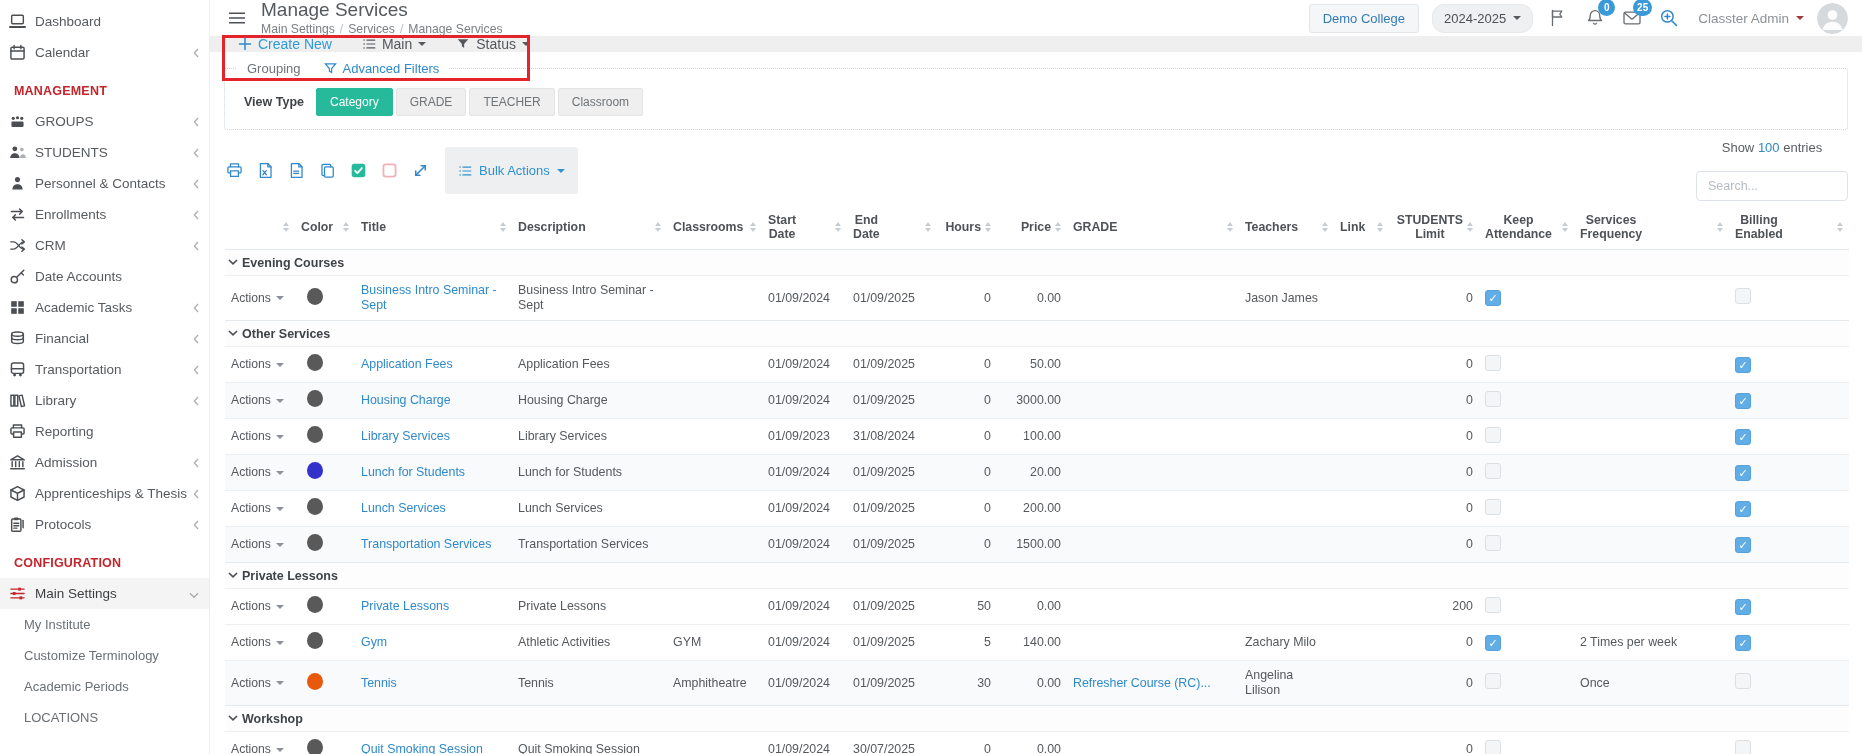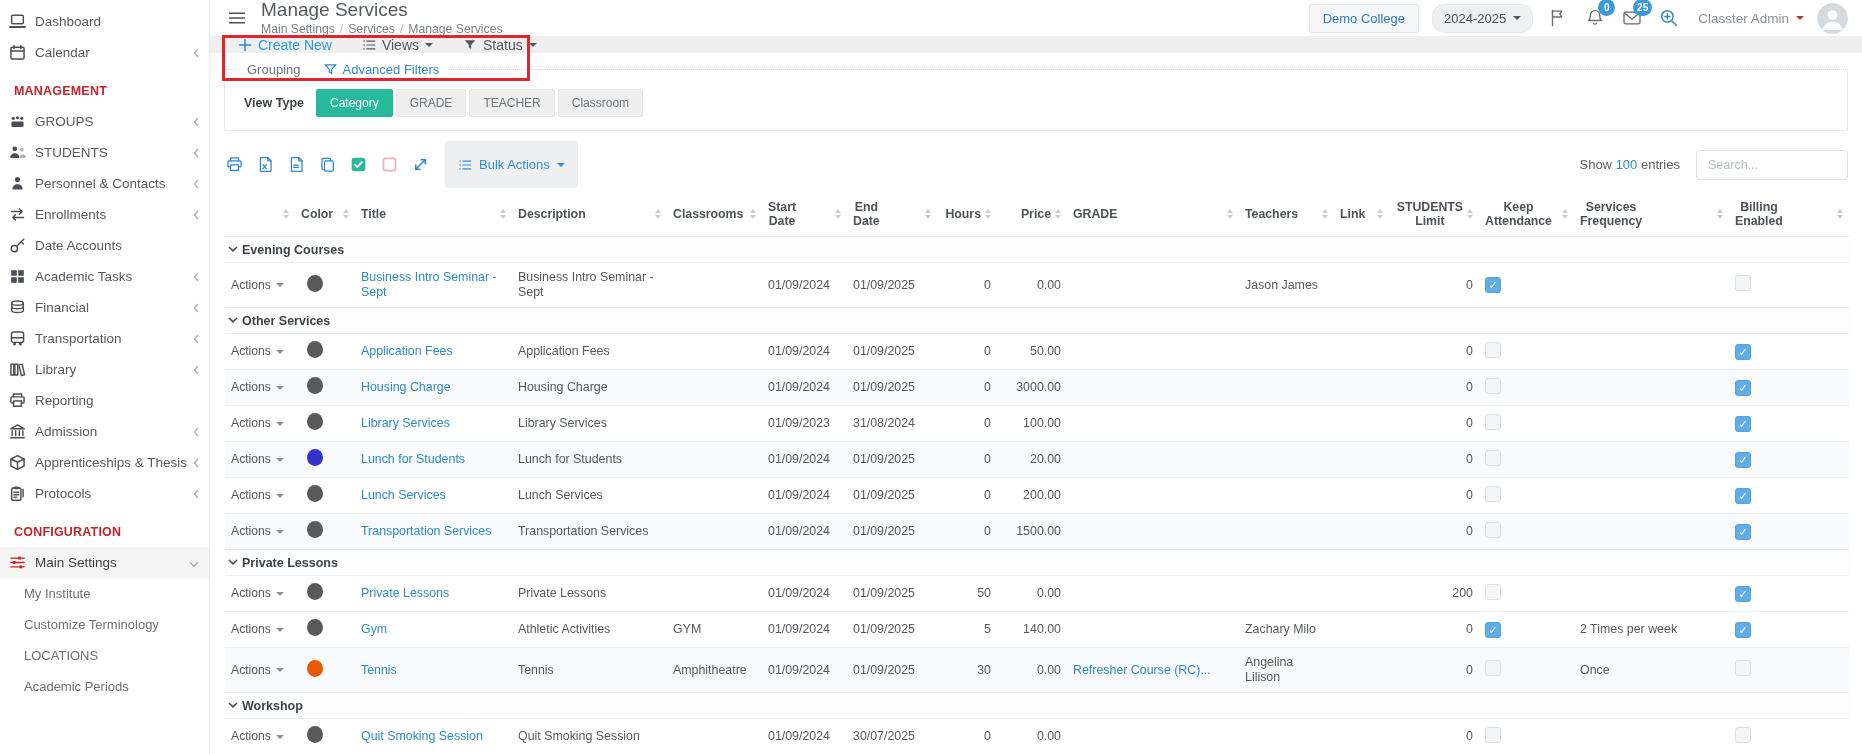--- a/index.html
+++ b/index.html
@@ -65,21 +65,21 @@
   .vt-btn { font-family:inherit; font-size:12px; padding:6px 13px; margin-right:3px; background:#efefef; border:1px solid #e4e4e4; color:#6e7478; border-radius:2px; cursor:pointer; }
   .vt-btn.active { background:#26b99a; border-color:#26b99a; color:#fff; }
 
   
   .table-toolbar { display:flex; align-items:center; margin:10px 14px 4px 16px; }
   .tt-icons { display:flex; align-items:center; gap:14px; }
   .tt-icon { width:17px; height:17px; cursor:pointer; }
   .tt-icon svg { width:17px; height:17px; }
   .bulk-btn { display:flex; align-items:center; gap:7px; margin-left:16px; padding:16px 13px; background:#edeff0; border:none; border-radius:3px; color:#3092cf; font-family:inherit; font-size:13px; cursor:pointer; }
   .bulk-btn svg { width:14px; height:14px; }
-  .tt-right { margin-left:auto; display:flex; align-items:center; gap:16px; }
+  .tt-right { margin-left:auto; display:flex; align-items:center; gap:16px;flex-direction:column; }
   .show-entries { font-size:13px; color:#5a5e62; }
   .show-entries .count { color:#2f8ac9; }
   .search-input { width:152px; padding:7px 11px; font-family:inherit; font-size:12.5px; border:1px solid #dde3e8; border-radius:4px; color:#555; outline:none; }
   .search-input::placeholder { color:#b5bcc2; }
 
   
   table.services { border-collapse:collapse; table-layout:fixed; width:1624px; margin-left:15px; }
   th { text-align:center; padding:8px 6px; font-size:12.3px; color:#4e5257; vertical-align:middle; }
   .th-in { display:flex; align-items:center; justify-content:space-between; gap:4px; }
   th.align-right .th-in { justify-content:flex-end; }
@@ -165,20 +165,31 @@
             <path d="M2 4.6h8.6M8.7 2.4l2.2 2.2-2.2 2.2"></path>
             <path d="M12 9.4H3.4M5.3 7.2L3.1 9.4l2.2 2.2"></path>
           </svg>
           <span class="sb-label">Enrollments</span>
           <span class="sb-chev"><svg width="6" height="10" viewBox="0 0 6 10">
               <path d="M5 1L1.4 5 5 9" fill="none" stroke="#aab0b5" stroke-width="1.3"></path>
             </svg></span>
         </div>
         <div class="sb-item">
           <svg class="svgi" viewBox="0 0 14 14">
+            <path d="M1.5 4h2.2c3.6 0 5 6 8.3 6"></path>
+            <path d="M1.5 10h2.2c3.6 0 5-6 8.3-6"></path>
+            <path d="M10.6 2.3l2 1.7-2 1.7M10.6 8.3l2 1.7-2 1.7"></path>
+          </svg>
+          <span class="sb-label">CRM</span>
+          <span class="sb-chev"><svg width="6" height="10" viewBox="0 0 6 10">
+              <path d="M5 1L1.4 5 5 9" fill="none" stroke="#aab0b5" stroke-width="1.3"></path>
+            </svg></span>
+        </div>
+        <div class="sb-item">
+          <svg class="svgi" viewBox="0 0 14 14">
             <circle cx="4.4" cy="9.6" r="2.6"></circle>
             <path d="M6.3 7.7l5.9-5.9M10 4l1.8 1.8"></path>
           </svg>
           <span class="sb-label">Date Accounts</span>
         </div>
         <div class="sb-item">
           <svg class="svgi" viewBox="0 0 14 14">
             <rect x="1.8" y="1.8" width="4.6" height="4.6" class="f"></rect>
             <rect x="7.6" y="1.8" width="4.6" height="4.6" class="f"></rect>
             <rect x="1.8" y="7.6" width="4.6" height="4.6" class="f"></rect>
@@ -272,22 +283,22 @@
             <rect x="3.2" y="5.8" width="2.2" height="2.4" class="f"></rect>
             <rect x="8.6" y="9.4" width="2.2" height="2.4" class="f"></rect>
           </svg>
           <span class="sb-label">Main Settings</span>
           <span class="sb-chev"><svg width="10" height="7" viewBox="0 0 10 7">
               <path d="M1 1.4l4 3.8 4-3.8" fill="none" stroke="#9aa0a5" stroke-width="1.3"></path>
             </svg></span>
         </div>
         <div class="sb-sub">My Institute</div>
         <div class="sb-sub">Customize Terminology</div>
+        <div class="sb-sub">Academic Periods</div>
         <div class="sb-sub">LOCATIONS</div>
-        <div class="sb-sub">Academic Periods</div>
       </div>
   </aside>
 
   <main class="content">
 
     <div class="topbar">
       <div class="hamburger">
         <svg viewBox="0 0 18 14">
             <path d="M1 2.2h16M1 7h16M1 11.8h16"></path>
           </svg>
@@ -350,21 +361,21 @@
           </svg>
         <span>Create New</span>
       </button>
       <button class="band-btn">
         <svg viewBox="0 0 16 16" style="stroke:#54585c;fill:none;stroke-width:1.4;stroke-linecap:round">
             <path d="M5.6 3.5h9M5.6 8h9M5.6 12.5h9"></path>
             <circle cx="2.4" cy="3.5" r="0.9" fill="#54585c" stroke="none"></circle>
             <circle cx="2.4" cy="8" r="0.9" fill="#54585c" stroke="none"></circle>
             <circle cx="2.4" cy="12.5" r="0.9" fill="#54585c" stroke="none"></circle>
           </svg>
-        <span>Views</span>
+        <span>Main</span>
           <i class="caret"></i>
       </button>
       <button class="band-btn">
         <svg viewBox="0 0 16 16">
             <path d="M2 2.5h12l-4.7 5.4v4.6L6.7 10.7V7.9z" fill="#54585c"></path>
           </svg>
         <span>Status</span>
           <i class="caret"></i>
       </button>
       <div class="annotation-box"></div>

